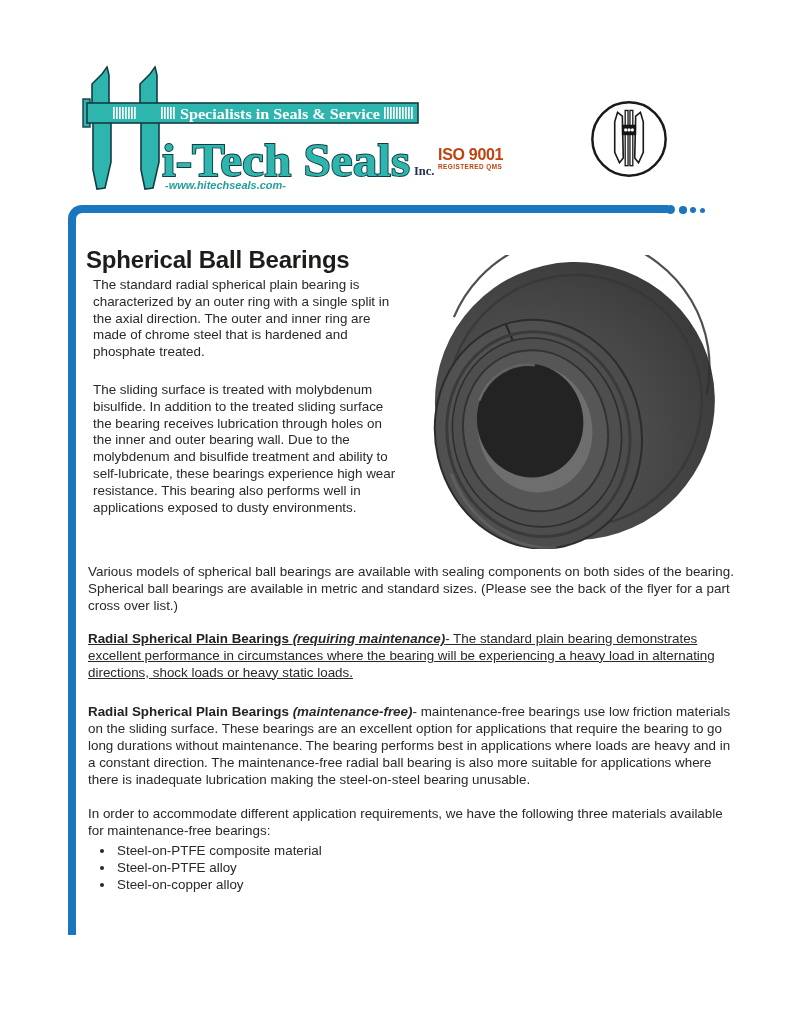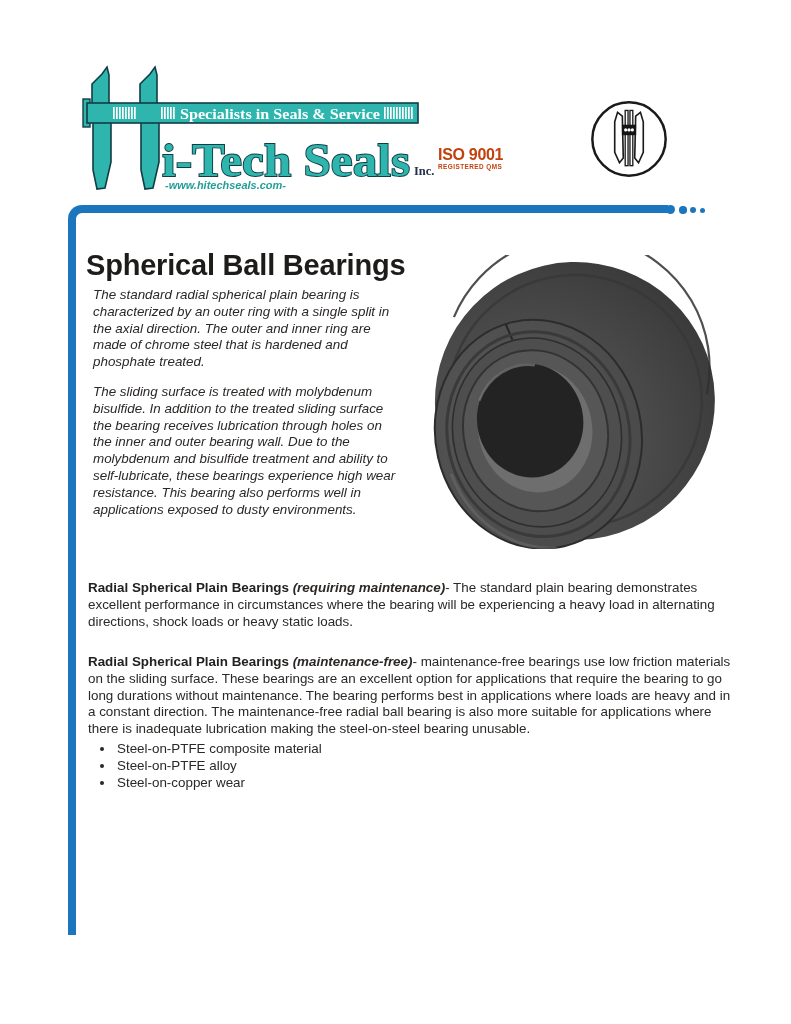--- a/index.html
+++ b/index.html
@@ -20,28 +20,28 @@
     left:68px;top:205px;width:592px;height:722px;
     border-top:8px solid #1c76bd;border-left:8px solid #1c76bd;
     border-top-left-radius:14px;
   }
   .dot{border-radius:50%;background:#1c76bd;}
   .dot1{left:666px;top:205px;width:9px;height:9px;}
   .dot2{left:679px;top:206px;width:7.5px;height:7.5px;}
   .dot3{left:690px;top:206.5px;width:6px;height:6px;}
   .dot4{left:699.5px;top:207.5px;width:5px;height:5px;}
   
-  .page-title{left:86px;top:230px;font-size:29px;font-weight:700;color:#1d1c1a;letter-spacing:-0.2px;}
-  .leftcol{left:93px;top:287px;width:303px;font-size:13.4px;line-height:16.8px;font-style:italic;}
+  .page-title{left:86px;top:230px;font-size:24px;font-weight:700;color:#1d1c1a;letter-spacing:-0.2px;}
+  .leftcol{left:93px;top:277px;width:303px;font-size:13.4px;line-height:16.8px;}
   .leftcol p{margin:0;}
-  .leftcol p + p{margin-top:13px;}
+  .leftcol p + p{margin-top:21px;}
   .bearing-svg{left:424px;top:255px;width:294px;height:294px;}
   .widecol{left:88px;top:564px;width:646px;font-size:13.4px;line-height:16.9px;}
   .widecol p{margin:0;}
-  .p4{margin-top:16px !important;}
+  .p4{margin-top:16px !important;text-decoration:underline;}
   .p5{margin-top:23px !important;}
   .p6{margin-top:17px !important;}
   .widecol strong{font-weight:700;color:#242220;}
   .widecol em{font-weight:700;font-style:italic;}
   .materials-list{margin:3px 0 8px 0;padding:0 0 0 27px;}
   .materials-list li{margin:0;padding-left:2px;}
 </style>
 </head>
 <body>
 
@@ -153,26 +153,28 @@
 
       <ellipse cx="103" cy="156" rx="53" ry="57" fill="#232323"></ellipse>
 
       <path d="M 58 125 A 55 60 0 0 1 120 103" fill="none" stroke="#7a7a7a" stroke-width="2.5" opacity="0.7"></path>
 
       <path d="M 14 190 A 103 115 0 0 0 100 286" fill="none" stroke="#6b6b6b" stroke-width="3" opacity="0.55"></path>
     </g>
   </svg>
 
   <div class="abs widecol">
+    <p>Various models of spherical ball bearings are available with sealing components on both sides of the bearing. Spherical ball bearings are available in metric and standard sizes. (Please see the back of the flyer for a part cross over list.)</p>
 
     <p class="p4"><strong>Radial Spherical Plain Bearings </strong><em>(requiring maintenance)</em><span>- The standard plain bearing demonstrates excellent performance in circumstances where the bearing will be experiencing a heavy load in alternating directions, shock loads or heavy static loads.</span></p>
 
     <p class="p5"><strong>Radial Spherical Plain Bearings </strong><em>(maintenance-free)</em><span>- maintenance-free bearings use low friction materials on the sliding surface. These bearings are an excellent option for applications that require the bearing to go long durations without maintenance. The bearing performs best in applications where loads are heavy and in a constant direction. The maintenance-free radial ball bearing is also more suitable for applications where there is inadequate lubrication making the steel-on-steel bearing unusable.</span></p>
 
+    <p class="p6">In order to accommodate different application requirements, we have the following three materials available for maintenance-free bearings:</p>
 
     <ul class="materials-list">
       <li>Steel-on-PTFE composite material</li>
       <li>Steel-on-PTFE alloy</li>
-      <li>Steel-on-copper wear</li>
+      <li>Steel-on-copper alloy</li>
     </ul>
   </div>
 
 </div>
 
 </body></html>

